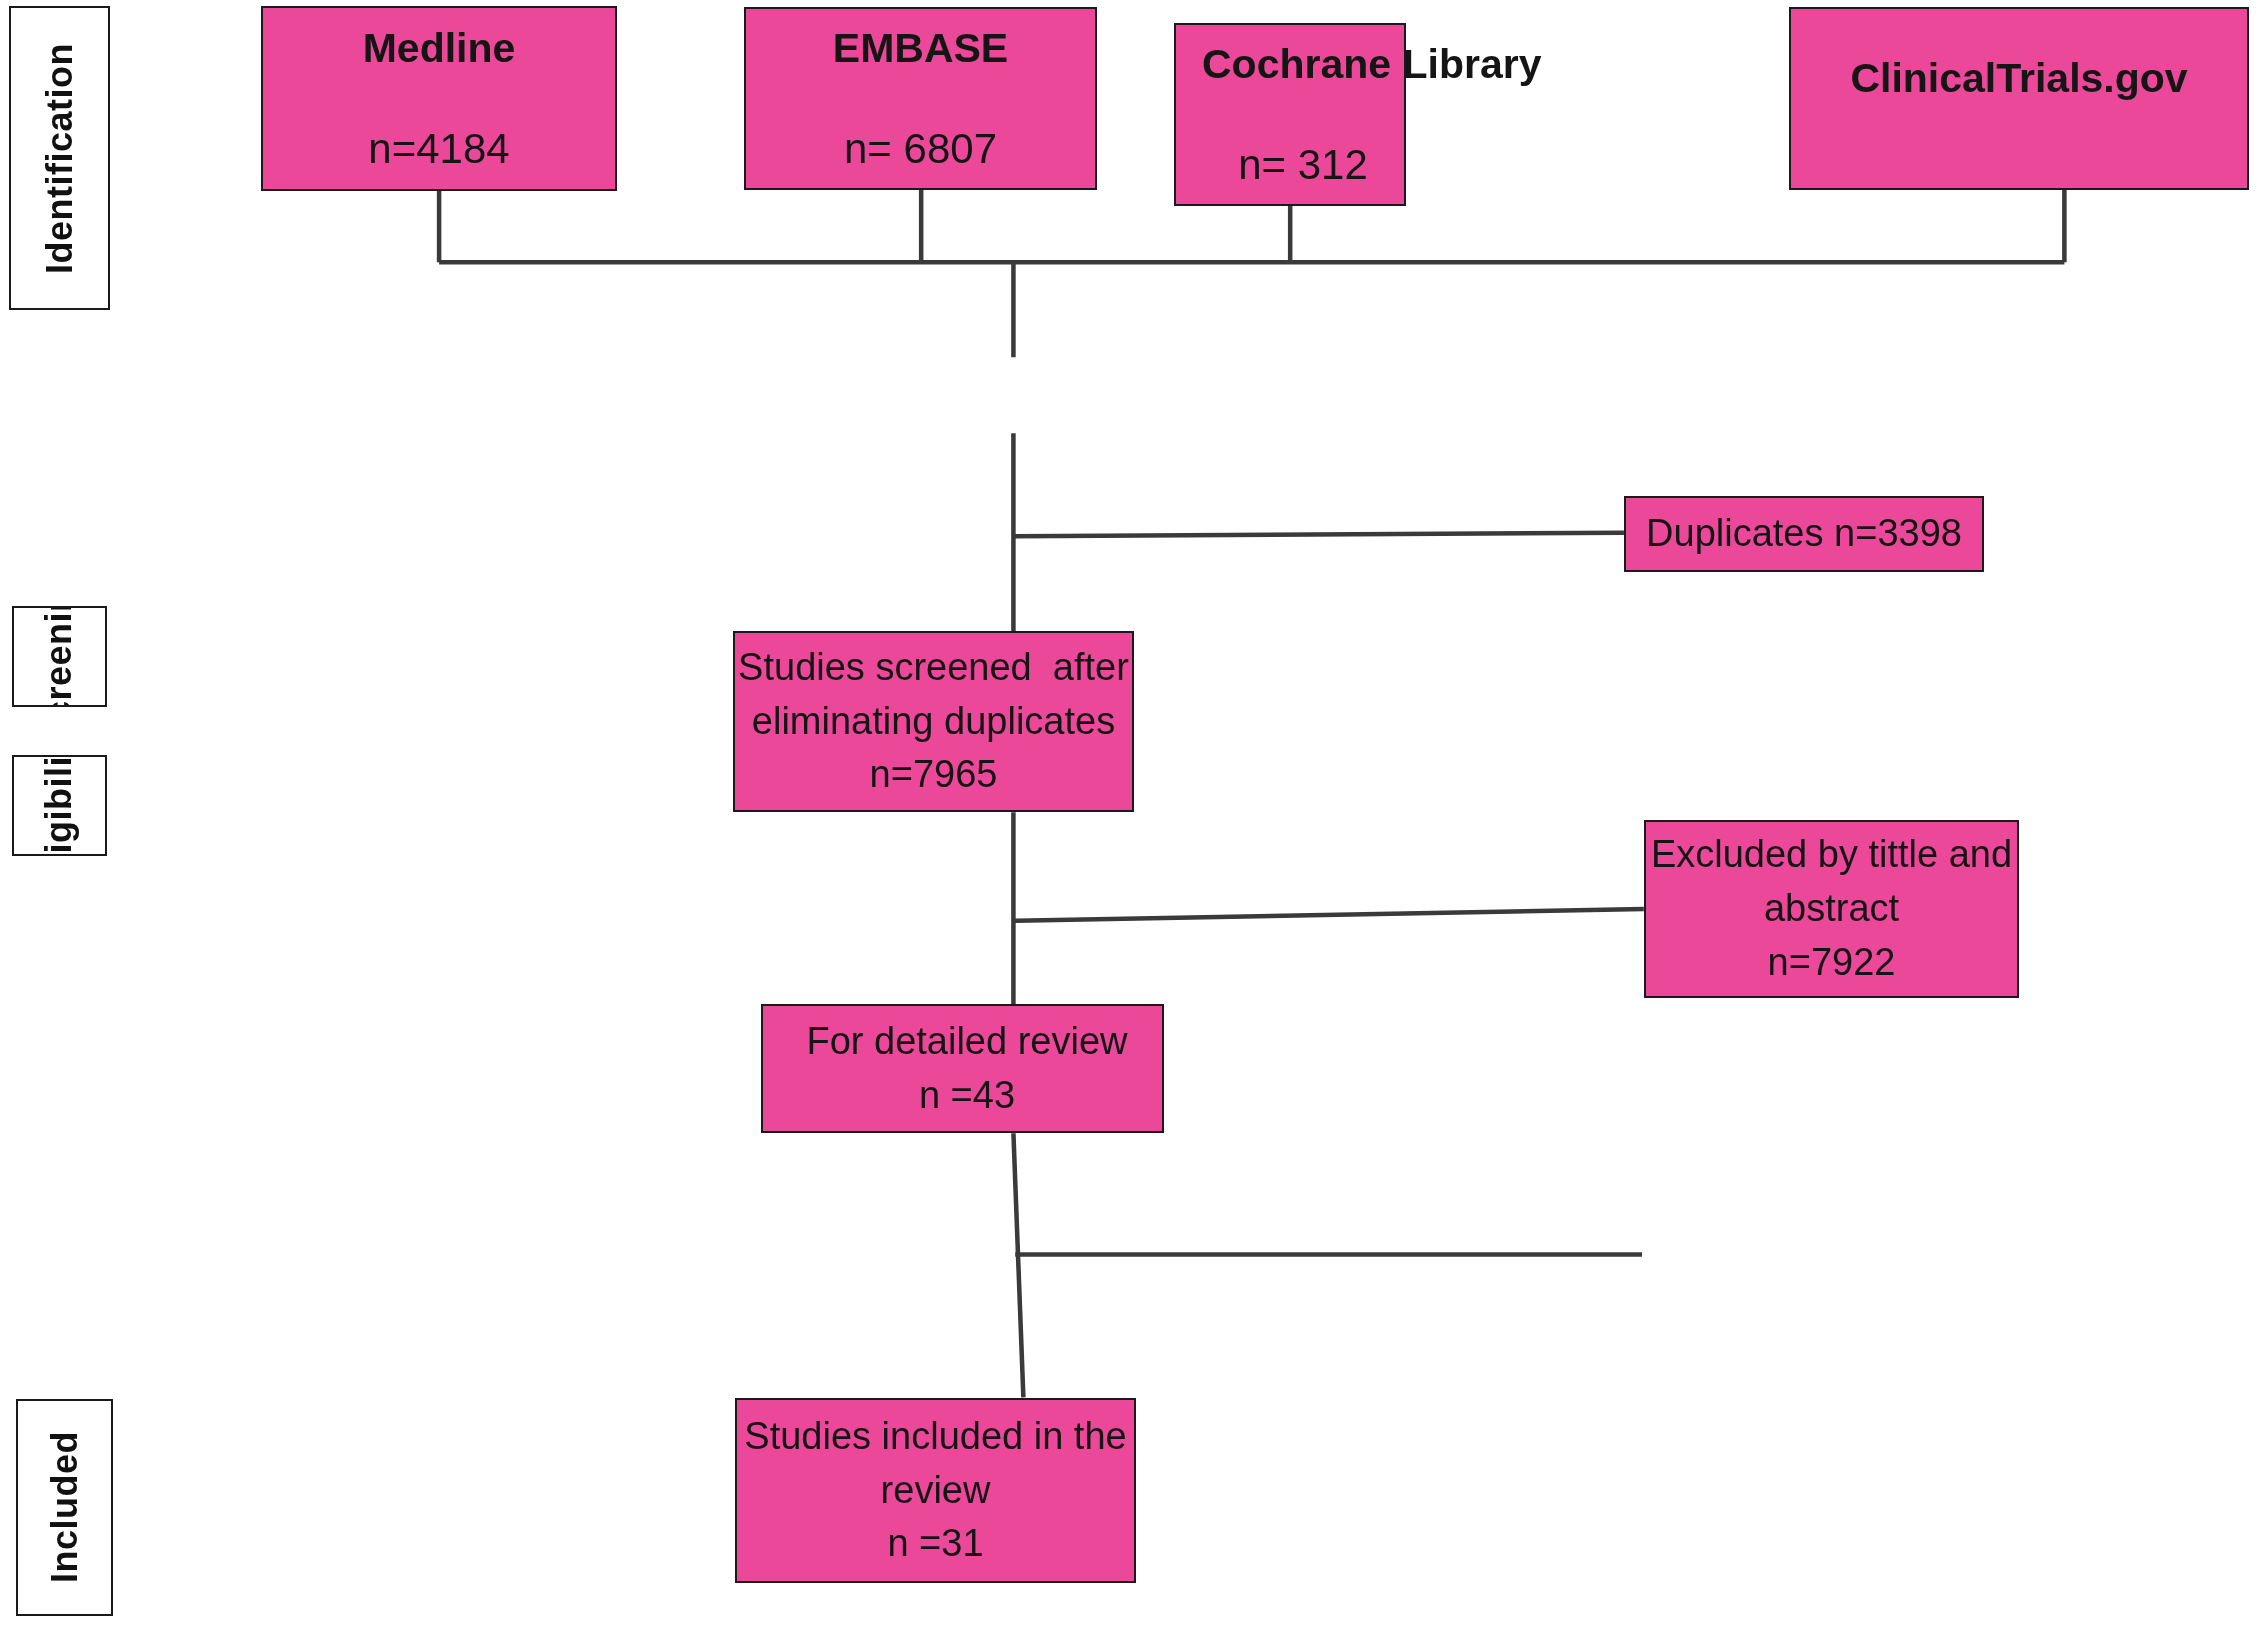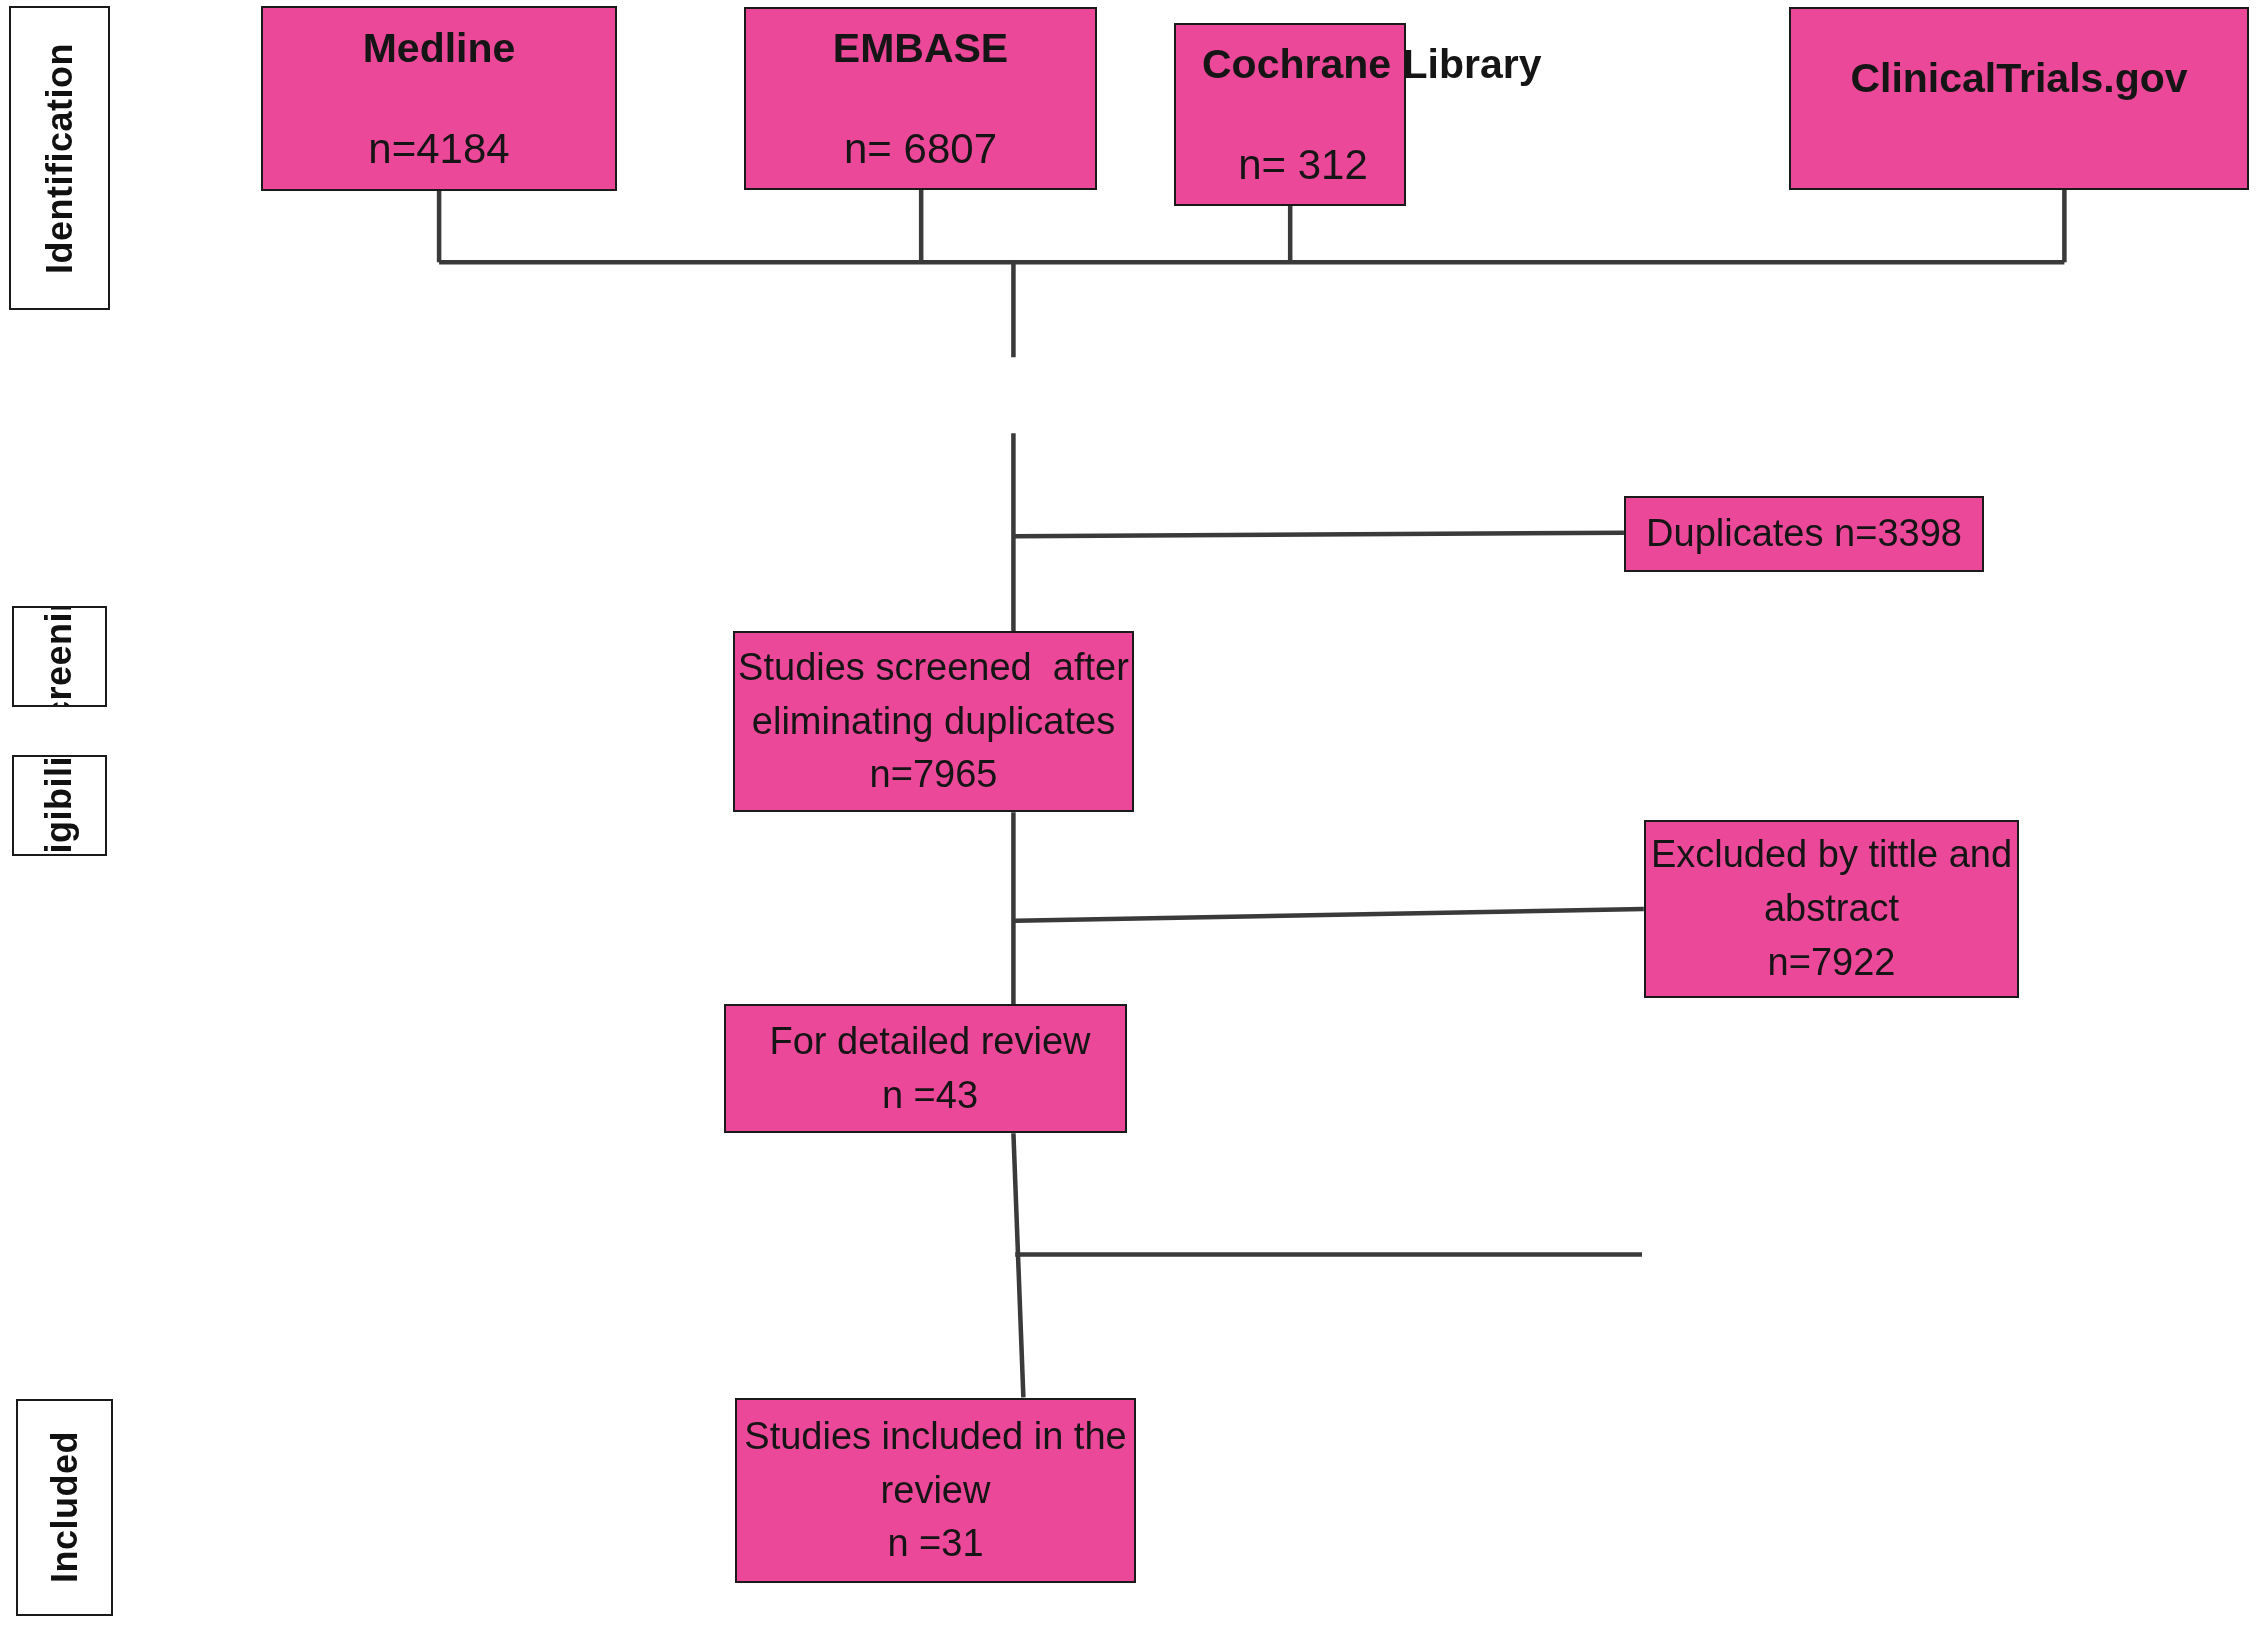--- a/index.html
+++ b/index.html
@@ -88,21 +88,21 @@
 
   #node-medline       { left: 261px;  top: 6.3px;    width: 356px; height: 185px; }
   #node-embase        { left: 744px;  top: 7.2px;    width: 353px; height: 183px; }
   #node-cochrane      { left: 1174px; top: 23px;    width: 232px; height: 183px; padding-left: 26px; }
   #node-clinicaltrials{ left: 1789px; top: 7.2px;    width: 460px; height: 183px; }
 
   #node-total         { left: 775px;  top: 357px;  width: 246px; height: 76px;  }
   #node-duplicates    { left: 1624px; top: 496px;  width: 360px; height: 76px;  }
   #node-screened      { left: 733px;  top: 631px;  width: 401px; height: 181px; }
   #node-excluded-ta   { left: 1644px; top: 820px;  width: 375px; height: 178px; }
-  #node-detailed      { left: 724px;  top: 1004px; width: 403px; height: 129px; padding-left: 9px; }
+  #node-detailed      { left: 761px;  top: 1004px; width: 403px; height: 129px; padding-left: 9px; }
   #node-excluded-ft   { left: 1642px; top: 1162px; width: 376px; height: 184px; }
   #node-included      { left: 735px;  top: 1398px; width: 401px; height: 185px; }
 
   
   #node-total .flow-text,
   #node-duplicates .side-text { margin: 0; }
 </style>
 </head>
 <body>
 

